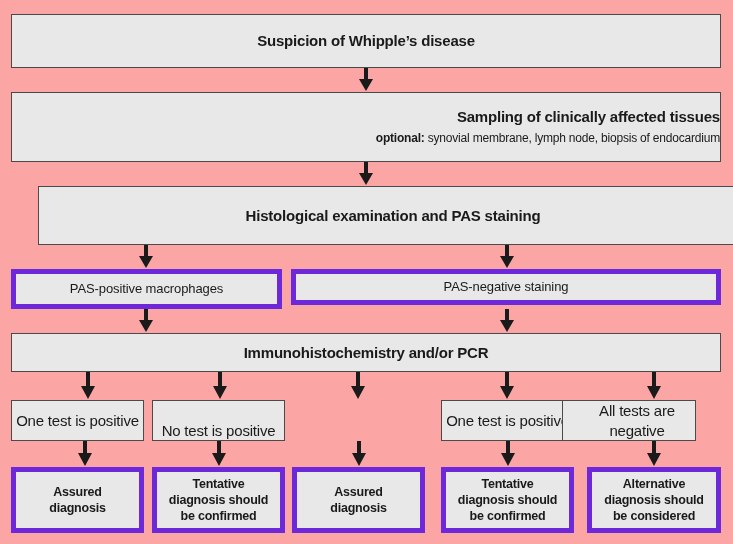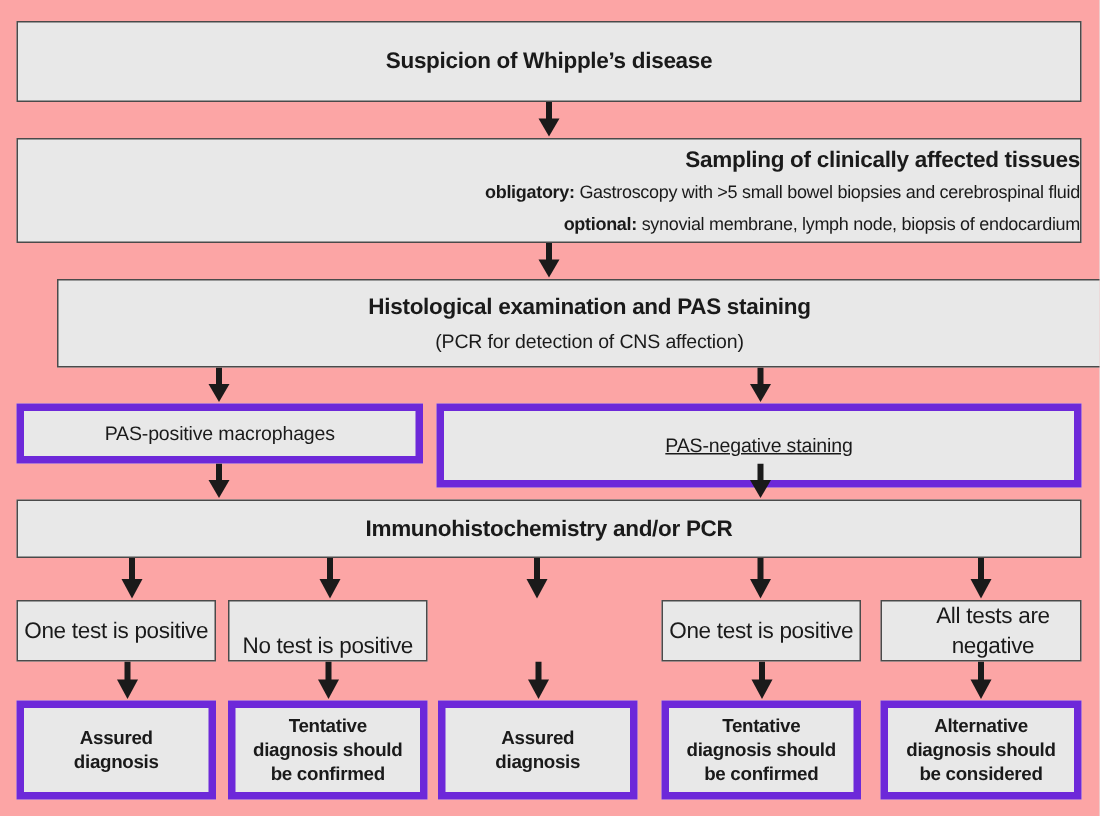--- a/index.html
+++ b/index.html
@@ -80,58 +80,54 @@
   <div class="arrow" style="left:326px; top:68px; width:80px; height:24px;">
     <svg width="80" height="24" viewBox="0 0 80 24">
       <path d="M40 0 L40 13" stroke="#1a1a1a" stroke-width="4" fill="none"></path>
       <path d="M33 11 L47 11 L40 23 Z" fill="#1a1a1a"></path>
     </svg>
   </div>
 
   <div class="box" style="left:11px; top:92px; width:710px; height:70px;align-items:flex-end;">
     <div class="ttl">Sampling of clinically affected tissues</div>
     <div class="sub">
-      <b>obligatory:</b><span> Gastroscopy with &gt;5 small bowel biopsies and cerebrospinal fluid</span>
-    </div>
-    <div class="sub">
       <b>optional:</b><span> synovial membrane, lymph node, biopsis of endocardium</span>
     </div>
   </div>
 
   <div class="arrow" style="left:326px; top:162px; width:80px; height:24px;">
     <svg width="80" height="24" viewBox="0 0 80 24">
       <path d="M40 0 L40 13" stroke="#1a1a1a" stroke-width="4" fill="none"></path>
       <path d="M33 11 L47 11 L40 23 Z" fill="#1a1a1a"></path>
     </svg>
   </div>
 
   <div class="box" style="left:11px; top:186px; width:710px; height:59px;margin-left:27px;">
     <div class="ttl">Histological examination and PAS staining</div>
-    <div class="plain" style="margin-top:6px;">(PCR for detection of CNS affection)</div>
   </div>
 
   <div class="arrow" style="left:106px; top:245px; width:80px; height:24px;">
     <svg width="80" height="24" viewBox="0 0 80 24">
       <path d="M40 0 L40 13" stroke="#1a1a1a" stroke-width="4" fill="none"></path>
       <path d="M33 11 L47 11 L40 23 Z" fill="#1a1a1a"></path>
     </svg>
   </div>
 
   <div class="arrow" style="left:467px; top:245px; width:80px; height:24px;">
     <svg width="80" height="24" viewBox="0 0 80 24">
       <path d="M40 0 L40 13" stroke="#1a1a1a" stroke-width="4" fill="none"></path>
       <path d="M33 11 L47 11 L40 23 Z" fill="#1a1a1a"></path>
     </svg>
   </div>
 
   <div class="box thick" style="left:11px; top:269px; width:271px; height:40px;">
     <div class="plain">PAS-positive macrophages</div>
   </div>
 
-  <div class="box thick" style="left:291px; top:269px; width:430px; height:56px;text-decoration:underline;">
+  <div class="box thick" style="left:291px; top:269px; width:430px; height:36px;">
     <div class="plain">PAS-negative staining</div>
   </div>
 
   <div class="arrow" style="left:106px; top:309px; width:80px; height:24px;">
     <svg width="80" height="24" viewBox="0 0 80 24">
       <path d="M40 0 L40 13" stroke="#1a1a1a" stroke-width="4" fill="none"></path>
       <path d="M33 11 L47 11 L40 23 Z" fill="#1a1a1a"></path>
     </svg>
   </div>
 
@@ -179,21 +175,21 @@
 
   <div class="box" style="left:11px; top:400px; width:133px; height:41px;">
     <div class="plain-sm">One test is positive</div>
   </div>
   <div class="box" style="left:152px; top:400px; width:133px; height:41px;justify-content:flex-end;">
     <div class="plain-sm">No test is positive</div>
   </div>
   <div class="box" style="left:441px; top:400px; width:133px; height:41px;">
     <div class="plain-sm">One test is positive</div>
   </div>
-  <div class="box" style="left:587px; top:400px; width:134px; height:41px;padding-left:16px;">
+  <div class="box" style="left:562px; top:400px; width:134px; height:41px;padding-left:16px;">
     <div class="plain-sm">All tests are negative</div>
   </div>
 
   <div class="arrow" style="left:48px; top:441px; width:74px; height:26px;">
     <svg width="74" height="26" viewBox="0 0 74 26">
       <path d="M37 0 L37 14" stroke="#1a1a1a" stroke-width="4" fill="none"></path>
       <path d="M30 12 L44 12 L37 25 Z" fill="#1a1a1a"></path>
     </svg>
   </div>
   <div class="arrow" style="left:182px; top:441px; width:74px; height:26px;">

